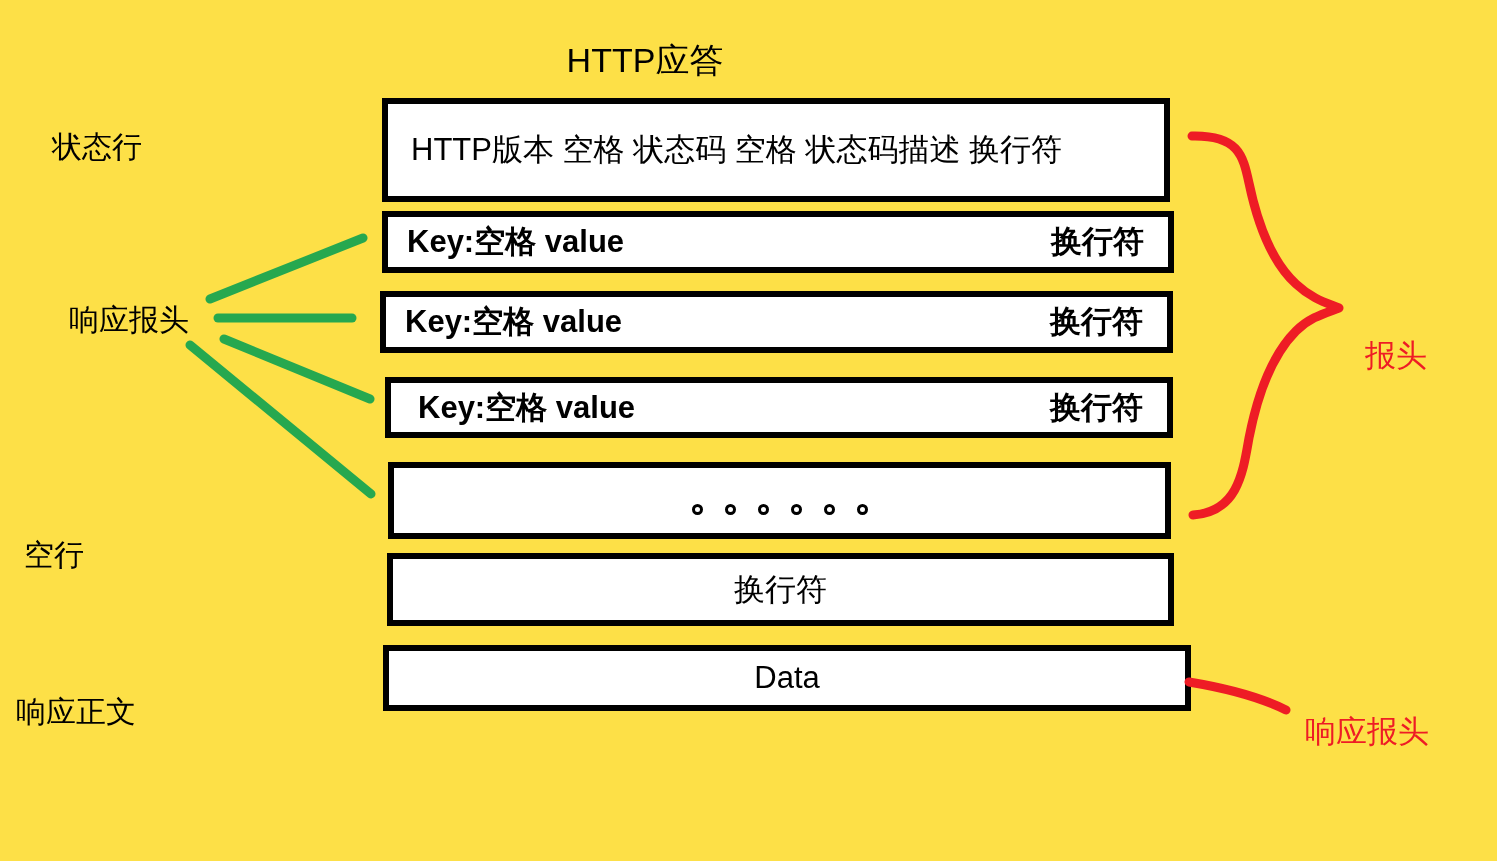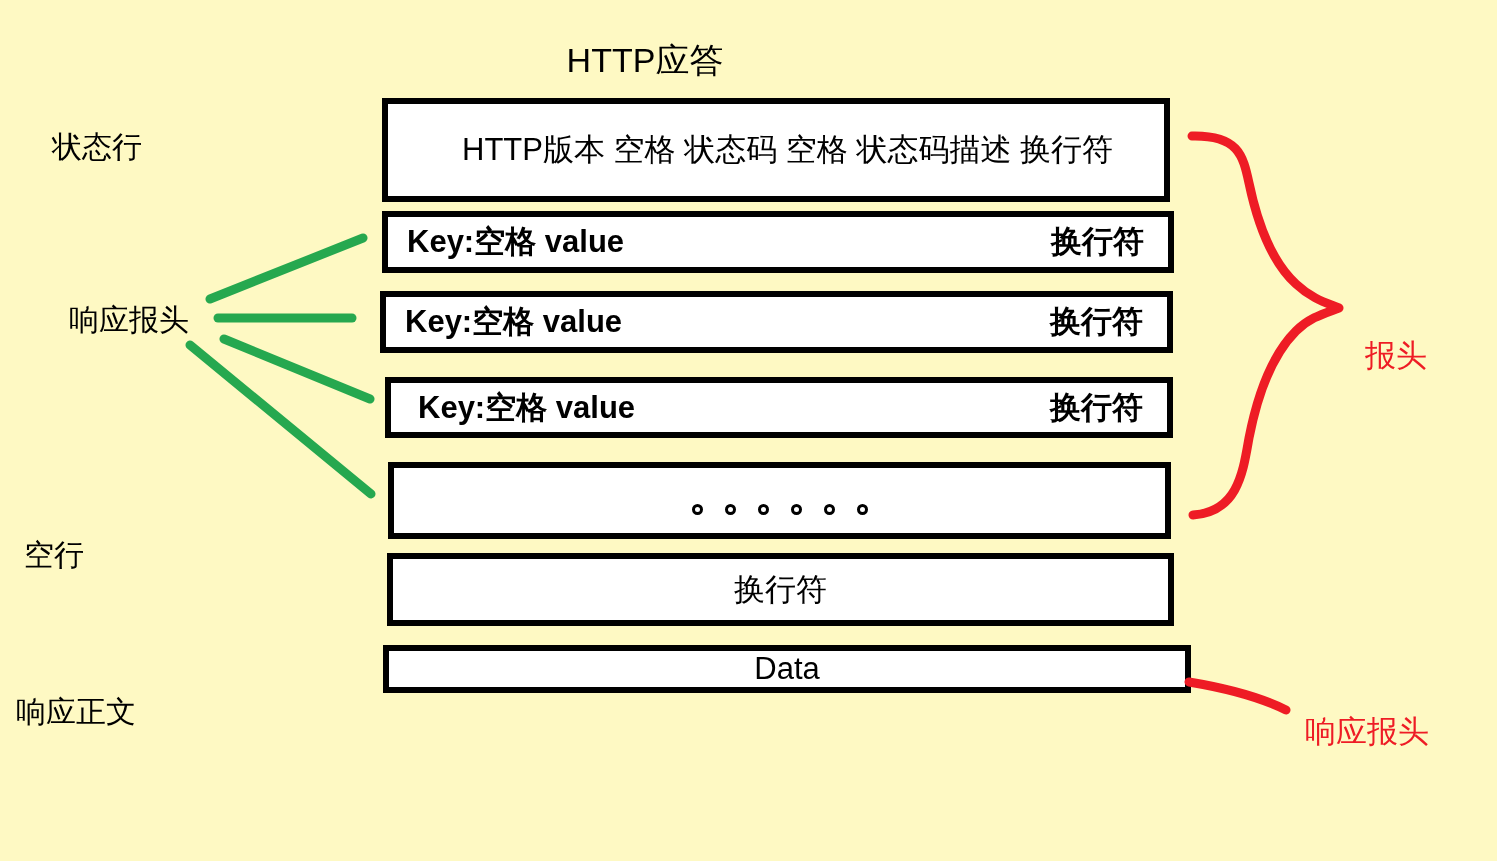--- a/index.html
+++ b/index.html
@@ -8,21 +8,21 @@
     background: #ffffff;
   }
   body {
     font-family: "Liberation Sans", "DejaVu Sans", sans-serif;
     color: #000000;
   }
   #canvas {
     position: relative;
     width: 1497px;
     height: 861px;
-    background: #fef9c3;
+    background: #fde047;
     overflow: hidden;
   }
   .abs { position: absolute; }
 
   
   #diagram-title {
     left: 540px;
     top: 38px;
     width: 210px;
     text-align: center;
@@ -47,21 +47,21 @@
     background: #ffffff;
     display: flex;
     align-items: center;
   }
   .pkt-box .box-text {
     font-size: 31px;
     line-height: 38px;
     white-space: nowrap;
     color: #000000;
   }
-  .row-left   { justify-content: center; }
+  .row-left   { justify-content: flex-start; }
   .row-center { justify-content: center; }
   .row-split  { justify-content: space-between; font-weight: bold; }
 
   
   .dots-row {
     display: flex;
     align-items: center;
     gap: 22px;
     width: 100%;
     justify-content: center;
@@ -135,21 +135,21 @@
       <span class="dot"></span>
       <span class="dot"></span>
       <span class="dot"></span>
     </span>
   </div>
 
   <div class="abs pkt-box row-center" style="left:387px; top:553px; width:787px; height:73px;">
     <span class="box-text">换行符</span>
   </div>
 
-  <div class="abs pkt-box row-center" style="left:383px; top:645px; width:808px; height:48px;">
+  <div class="abs pkt-box row-center" style="left:383px; top:645px; width:808px; height:66px;">
     <span class="box-text">Data</span>
   </div>
 
   <svg id="connectors" viewBox="0 0 1497 861">
 
     <g stroke="#26a84f" stroke-width="9" stroke-linecap="round" fill="none">
       <path d="M 210,299 L 363,238"></path>
       <path d="M 218,318 L 352,318"></path>
       <path d="M 224,339 L 370,399"></path>
       <path d="M 190,345 L 371,494"></path>

